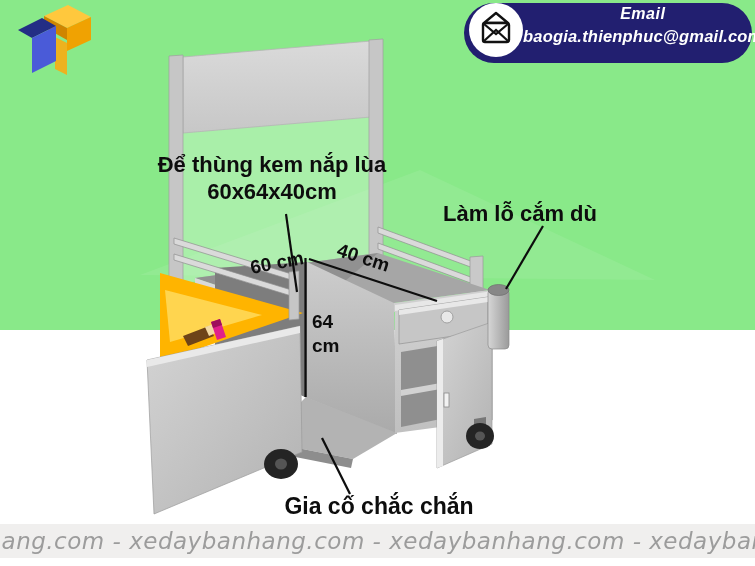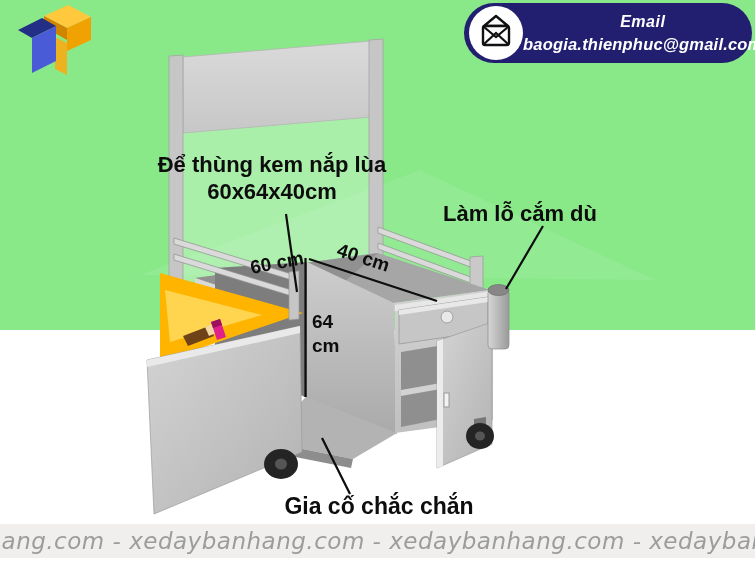--- a/index.html
+++ b/index.html
@@ -1,20 +1,20 @@
 <!DOCTYPE html>
 <html><head>
 <meta charset="utf-8">
 <style>
   html,body{margin:0;padding:0;background:#ffffff;}
   #stage{position:relative;width:755px;height:566px;overflow:hidden;background:#ffffff;
          font-family:"Liberation Sans","DejaVu Sans",sans-serif;}
   #scene{position:absolute;left:0;top:0;}
   .pill{position:absolute;left:464px;top:3px;width:288px;height:60px;background:#221f70;
-        border-radius:31px;display:flex;align-items:center;box-sizing:border-box;padding-left:5px;}
+        border-radius:31px;display:flex;align-items:flex-start;box-sizing:border-box;padding-left:5px;}
   .pill .badge{width:54px;height:54px;border-radius:50%;background:#ffffff;flex:0 0 auto;
         display:flex;align-items:center;justify-content:center;}
   .pill .txt{flex:1;text-align:center;color:#ffffff;font-style:italic;font-weight:bold;
         padding-right:12px;line-height:1.35;}
   .pill .txt .l1{font-size:16px;letter-spacing:.5px;}
   .pill .txt .l2{font-size:16.5px;letter-spacing:.2px;}
   #logo{position:absolute;left:8px;top:0px;}
   .ann{font-weight:bold;fill:#0d0d0d;}
   .wm{font-style:italic;fill:#9c9c9c;letter-spacing:.5px;font-family:"DejaVu Sans",sans-serif;}
 </style>

